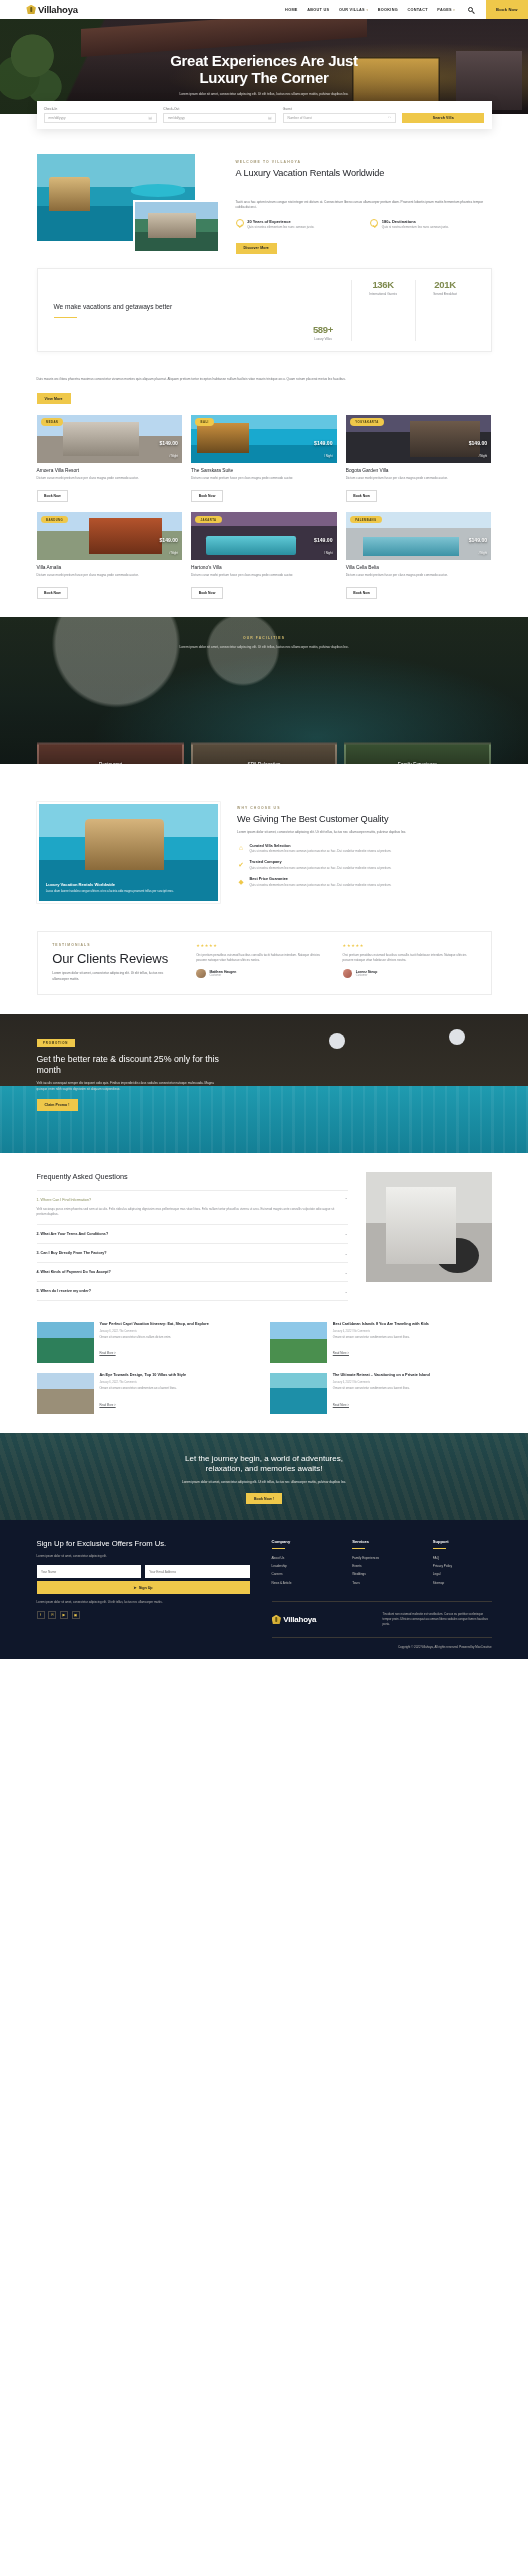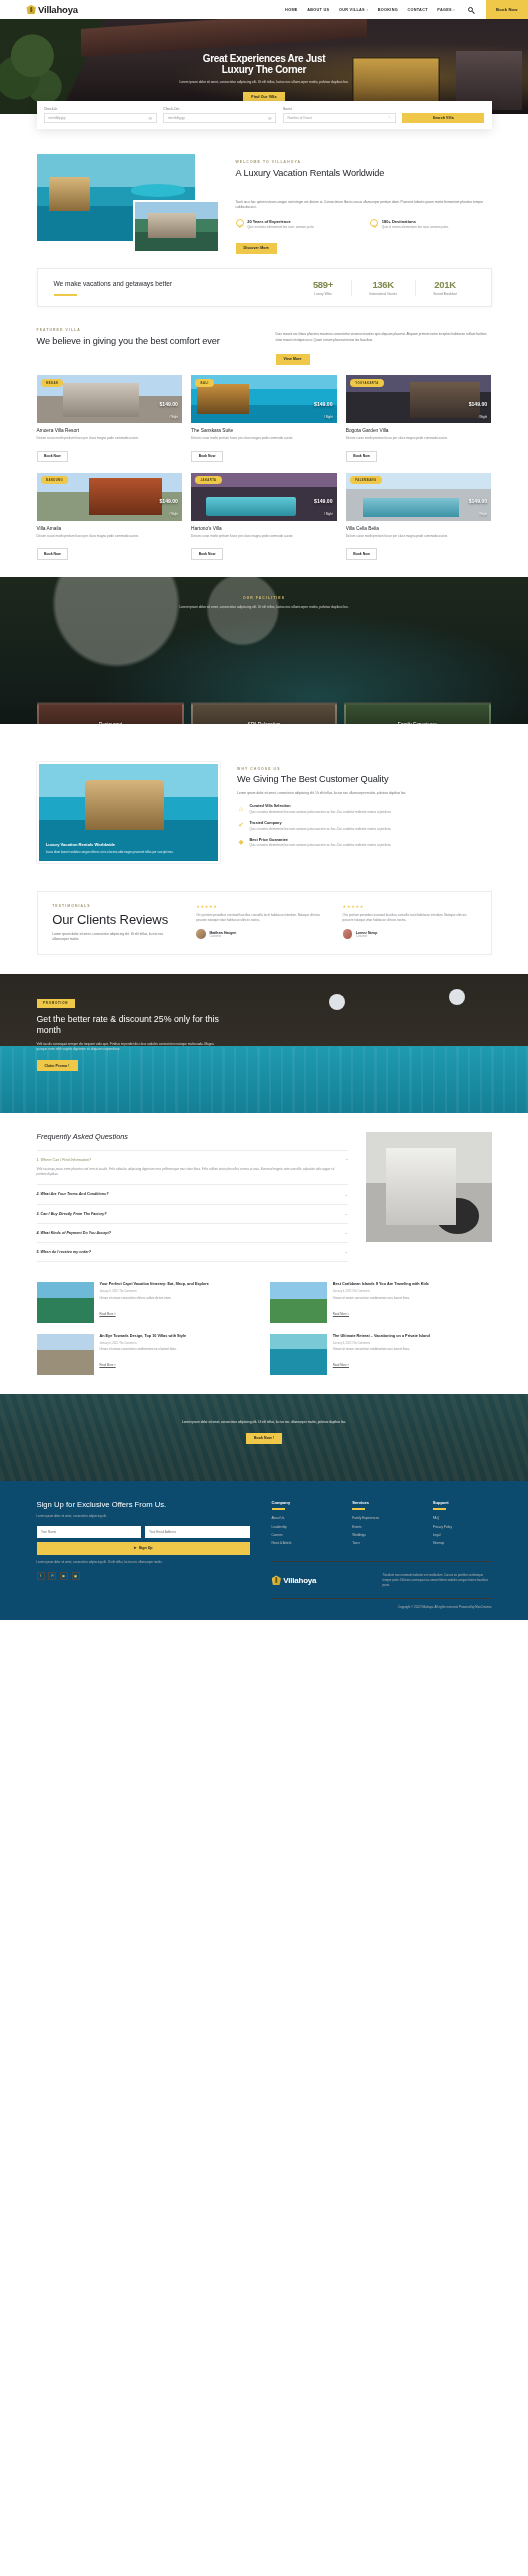--- a/index.html
+++ b/index.html
@@ -85,21 +85,21 @@
   .hero-win2{
     position:absolute; right:5.9px; top:32px; width:66px; height:59px;
     background:linear-gradient(180deg,#58494a,#2e2527);
   }
   .hero-inner{
     position:relative; z-index:3; height:100%;
     display:flex; flex-direction:column; align-items:center;
     padding-top:34px;
   }
   .hero h1{
-    font-size:10px; line-height:1.12; color:#fff; font-weight:700;
+    font-size:15px; line-height:1.12; color:#fff; font-weight:700;
     text-align:center; letter-spacing:-0.3px; max-width:308px;
   }
   .hero-sub{
     margin-top:5.1px; font-size:3.2px; line-height:1.65; color:#e9e6e2;
     text-align:center; max-width:183px; opacity:.92;
   }
   .hero-btn{
     margin-top:6.6px; background:#efc84a; color:#1d1d1d;
     font-size:3.7px; font-weight:700; padding:2.9px 8.8px; letter-spacing:0.1px;
   }
@@ -188,21 +188,21 @@
   
   .stats-out{ padding:7.3px 0 16px; }
   .stats{
     border:0.7px solid #ececec; background:#fff; padding:10.3px 16px;
     display:flex; align-items:center; box-shadow:0 0.7px 4.4px rgba(0,0,0,.04);
   }
   .stats-h{ font-size:6.6px; line-height:1.3; color:#2a2c31; width:125px; }
   .stats-h .rule{ width:23.5px; height:1.5px; background:#efc84a; margin-top:5.1px; }
   .stat-grp{ display:flex; flex:1; justify-content:flex-end; }
   .stat{ text-align:center; padding:0 17.6px; border-left:0.7px solid #ececec; }
-  .stat:first-child{ border-left:0; }
+  .stat:first-child{ border-left:0;margin-top:45px; }
   .stat-n{ font-size:9.5px; font-weight:700; color:#7e8a4e; line-height:1; letter-spacing:-0.3px; }
   .stat-l{ font-size:3.1px; color:#82848a; margin-top:2.9px; }
 
   
   .feat-head{ display:flex; gap:19px; padding:4.4px 0 10.3px; }
   .feat-head-l{ width:220px; }
   .feat-head-r{ flex:1; padding-top:4.4px; }
   .villa-grid{ display:grid; grid-template-columns:repeat(3,1fr); gap:8.8px; }
   .vcard{ }
   .vimg{ height:48px; position:relative; overflow:hidden; }
@@ -332,21 +332,21 @@
     margin-top:6.6px; max-width:183px;
   }
   .promo-p{ font-size:3.1px; line-height:1.7; color:#dcdcd8; max-width:183px; margin-top:5.9px; }
   .promo .btn-y{ margin-top:7.3px; }
   .promo-ppl{
     position:absolute; right:51px; top:14.7px; z-index:3; width:154px; height:117px;
   }
   .ppl-d{ position:absolute; width:16px; height:16px; border-radius:50%; background:#dfe2e6; }
 
   
-  .faq{ display:flex; gap:17.6px; padding:19px 0 16px; align-items:flex-start;font-style:italic; }
+  .faq{ display:flex; gap:17.6px; padding:19px 0 16px; align-items:flex-start; }
   .faq-l{ flex:1; }
   .faq-title{ font-size:7.3px; color:#23252a; margin-bottom:8.8px; font-weight:400; }
   .faq-item{ border-top:0.7px solid #ececec; padding:6.6px 0; }
   .faq-item:last-child{ border-bottom:0.7px solid #ececec; }
   .faq-q{
     display:flex; align-items:center; justify-content:space-between;
     font-size:3.7px; color:#2a2c31; font-weight:600;
   }
   .faq-q.open{ color:#8a8f5e; font-weight:400; }
   .chev{ font-size:4px; color:#9a9ca0; }
@@ -390,21 +390,21 @@
     background:repeating-linear-gradient(72deg, rgba(180,120,70,.5) 0 5.1px, rgba(120,78,44,.45) 5.1px 10.3px);
     opacity:.55;
   }
   .cta::after{ content:""; position:absolute; inset:0; background:rgba(10,30,34,.42); }
   .cta-in{ position:relative; z-index:4; text-align:center; padding-top:20.5px; }
   .cta h2{ font-size:8px; line-height:1.3; color:#fff; font-weight:400; }
   .cta-p{ font-size:3.1px; line-height:1.7; color:#e4e4e0; max-width:183px; margin:5.9px auto 0; }
   .cta .btn-y{ margin-top:7.3px; }
 
   
-  .footer{ background:#0c4a6e; padding:19px 0 0; }
+  .footer{ background:#0f172a; padding:19px 0 0; }
   .f-top{ display:flex; gap:22px; }
   .f-l{ width:213px; }
   .f-l h3{ font-size:7.7px; line-height:1.25; color:#fff; font-weight:400; }
   .f-l p{ font-size:2.9px; line-height:1.65; color:#b7b5b1; margin-top:5.1px; }
   .f-form{ display:flex; gap:3.7px; margin-top:6.6px; }
   .f-form input{
     flex:1; height:12.5px; border:0; background:#fff; font-size:3.1px; color:#9a9a9a;
     padding:0 4.4px; font-family:"Liberation Sans", sans-serif;
   }
   .f-signup{
@@ -559,24 +559,20 @@
         <div class="stat">
           <div class="stat-n">201K</div>
           <div class="stat-l">Served Breakfast</div>
         </div>
       </div>
     </div>
   </div>
 
   <div class="container">
     <div class="feat-head">
-      <div class="feat-head-l">
-        <div class="eyebrow">FEATURED VILLA</div>
-        <div class="h2">We believe in giving you the best comfort ever</div>
-      </div>
       <div class="feat-head-r">
         <div class="body-txt">Duis mauris orci litora pharetra maximus consectetur vivamus montes quis aliquam placerat. Aliquam pretium tortor inceptos habitasse nullam facilisis vitae mauris tristique arcu. Quam rutrum placerat metus leo faucibus.</div>
         <div style="margin-top:5.9px"><button class="btn-y">View More</button></div>
       </div>
     </div>
 
     <div class="villa-grid">
       <div class="vcard">
         <div class="vimg bg-a">
           <div class="vtag">MEDAN</div>
@@ -837,20 +833,24 @@
           <div class="bmeta">January 6, 2022 / No Comments</div>
           <div class="bdesc">Ornare sit ornare consectetur condimentum arcu laoreet litora.</div>
           <a class="bmore" href="#">Read More &gt;</a>
         </div>
       </div>
     </div>
   </div>
 
   <div class="cta">
     <div class="cta-in">
+      <h2>
+        <span>Let the journey begin, a world of adventures,</span><br>
+        <span>relaxation, and memories awaits!</span>
+      </h2>
       <div class="cta-p">Lorem ipsum dolor sit amet, consectetur adipiscing elit. Ut elit tellus, luctus nec ullamcorper mattis, pulvinar dapibus leo.</div>
       <button class="btn-y">Book Now !</button>
     </div>
   </div>
 
   <div class="footer">
     <div class="container">
       <div class="f-top">
         <div class="f-l">
           <h3>Sign Up for Exclusive Offers From Us.</h3>

